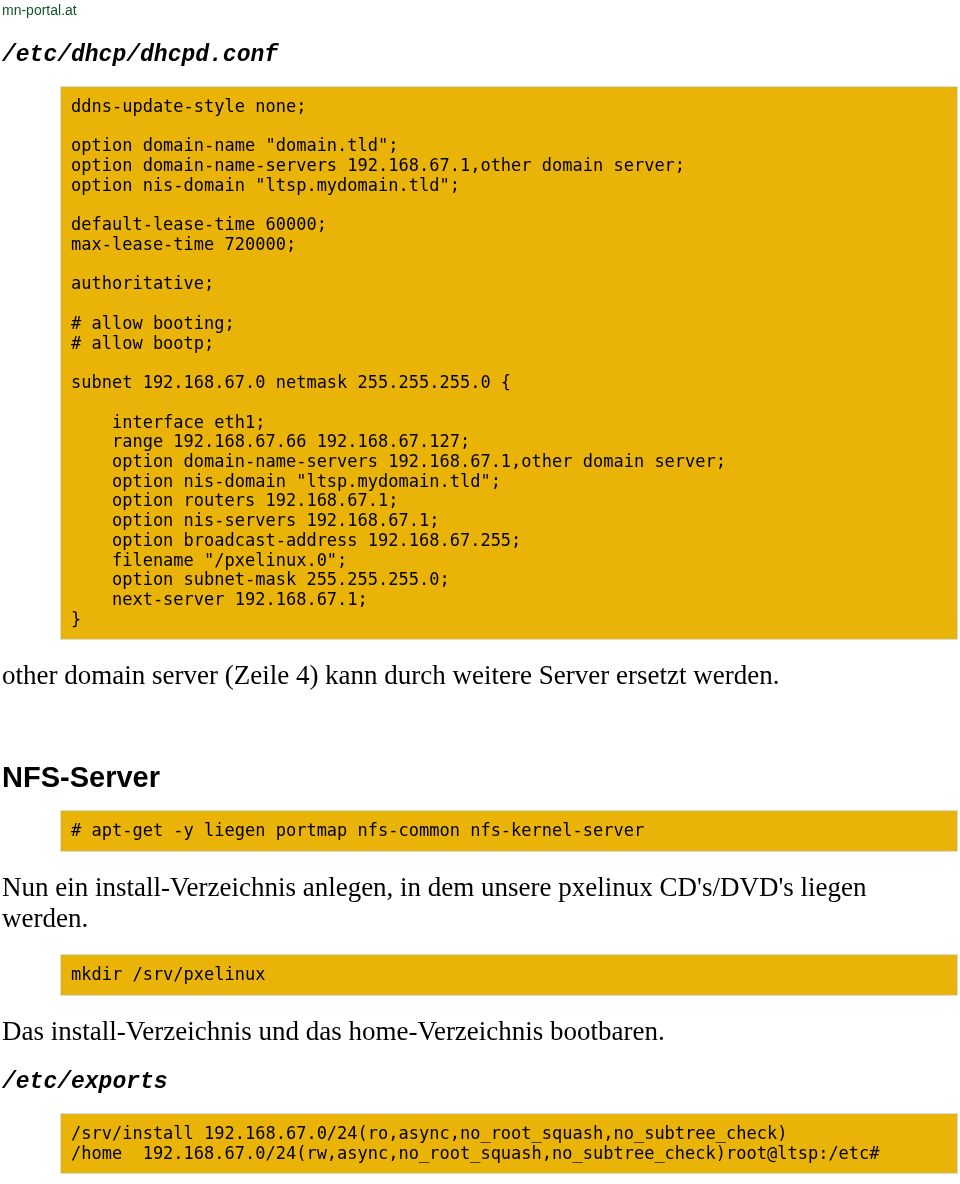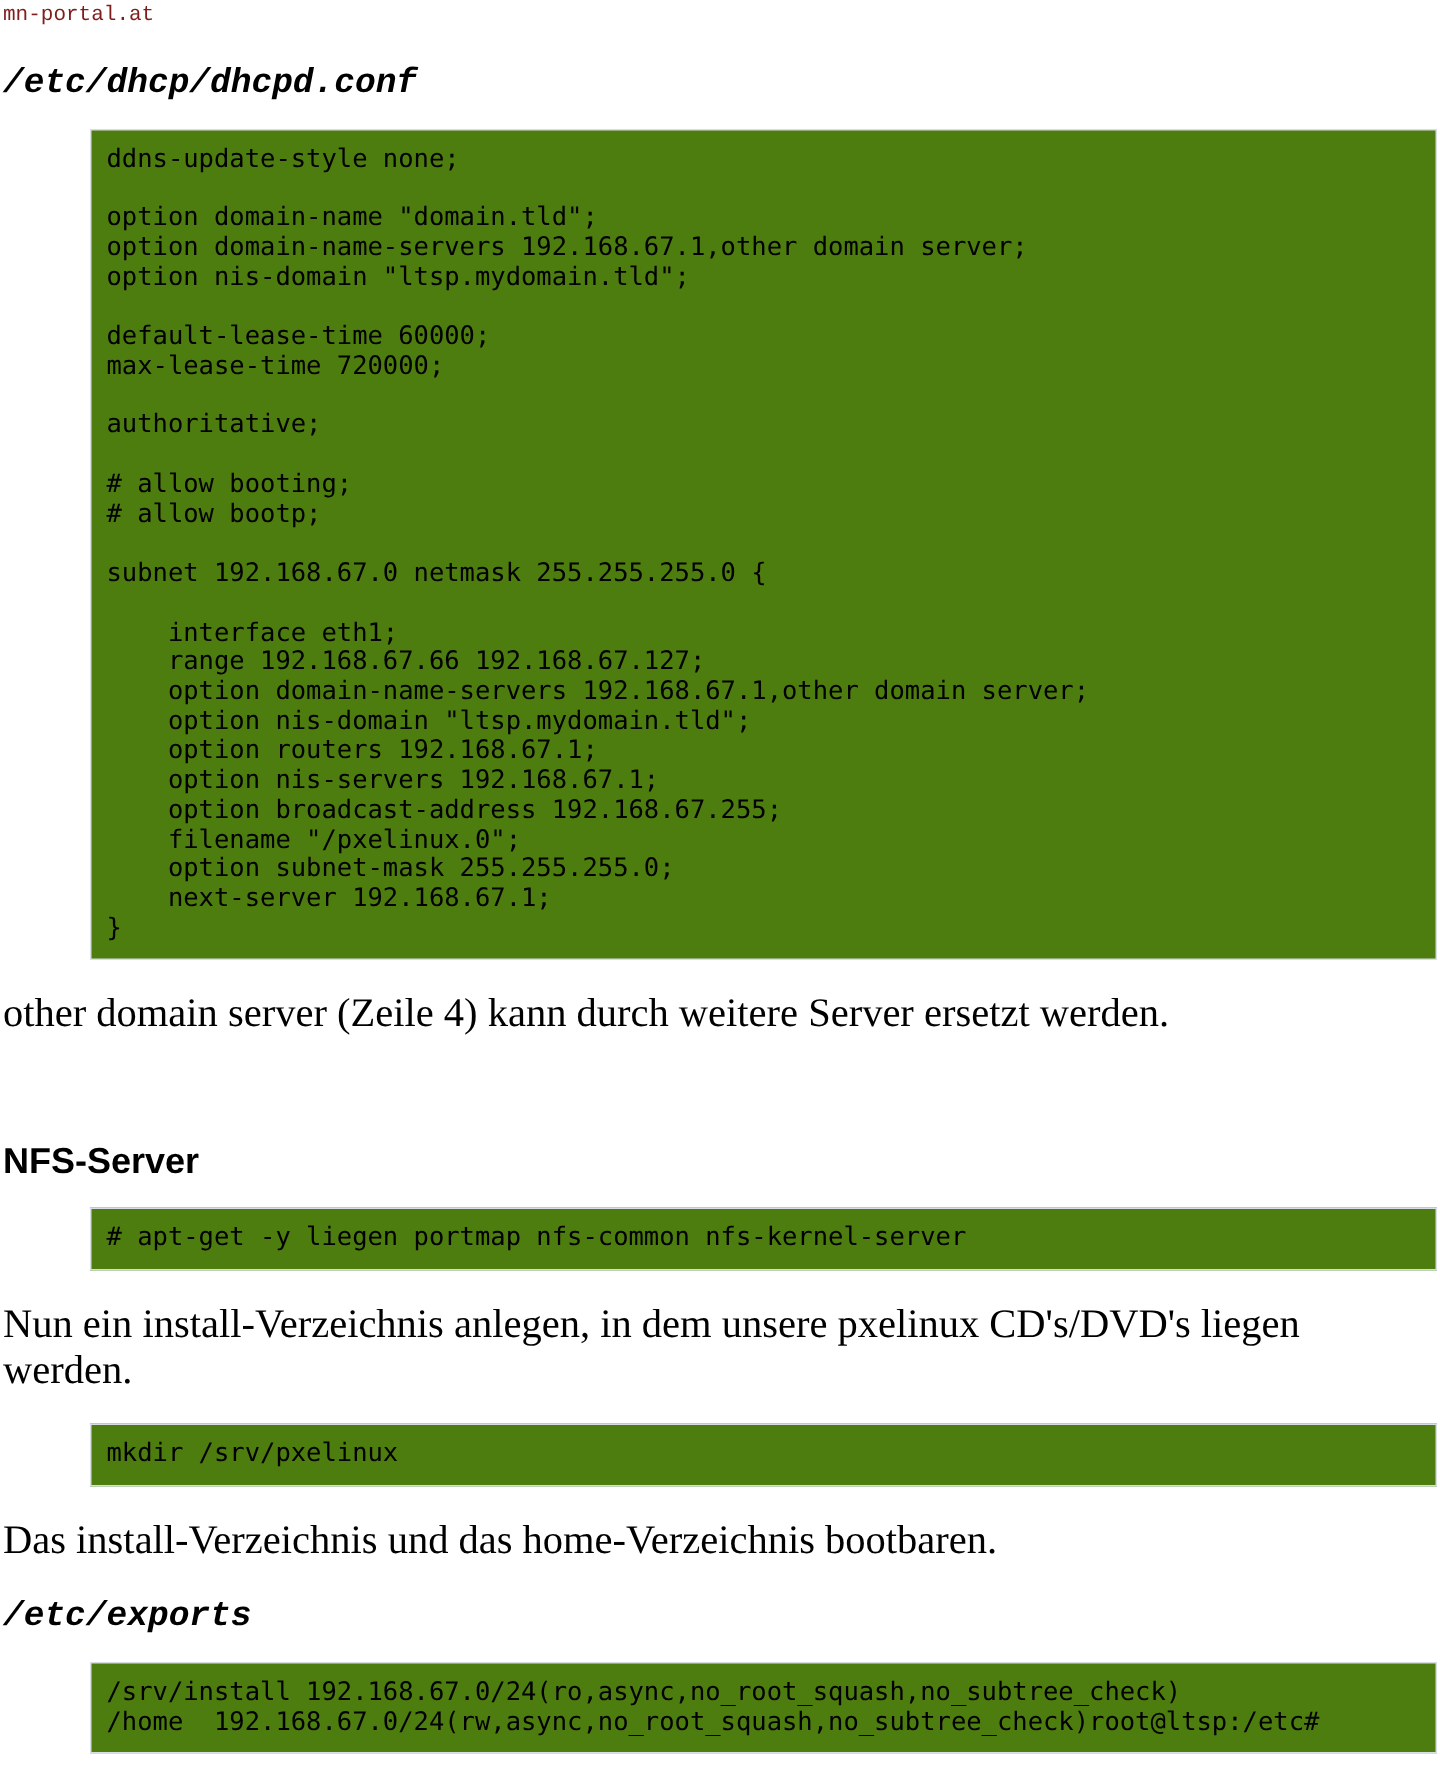--- a/index.html
+++ b/index.html
@@ -5,52 +5,52 @@
   body {
     margin: 0;
     padding: 0;
     font-family: Georgia, 'Times New Roman', serif;
     font-size: 20px;
     color: #000;
     background: #fff;
     width: 960px;
   }
   .watermark {
-    font-family: Liberation Mono, monospace;
+    font-family: Liberation Sans, sans-serif;
     font-size: 14px;
-    color: #7f1d1d;
+    color: #14532d;
     padding: 2px 2px;
   }
   .heading-italic {
     font-style: italic;
     font-weight: bold;
     font-size: 23px;
     margin: 22px 0 18px 2px;
     font-family: Liberation Mono, monospace;
   }
   .code-block {
     font-family: 'DejaVu Sans Mono', 'Courier New', monospace;
     font-size: 17px;
-    background: #4d7c0f;
+    background: #eab308;
     border: 1px solid #d8dde4;
     margin: 0 2px 0 60px;
     padding: 10px 10px;
     white-space: pre;
     line-height: 1.16;
     color: #000;
   }
   .para {
     font-family: Georgia, 'Times New Roman', serif;
     font-size: 27px;
     margin: 20px 2px 20px 2px;
   }
   h2.section {
     font-family: Arial, Helvetica, sans-serif;
     font-weight: bold;
-    font-size: 24px;
+    font-size: 29px;
     margin: 70px 2px 16px 2px;
   }
 </style>
 </head>
 <body>
 
 <div class="watermark">mn-portal.at</div>
 
 <div class="heading-italic">/etc/dhcp/dhcpd.conf</div>
 

